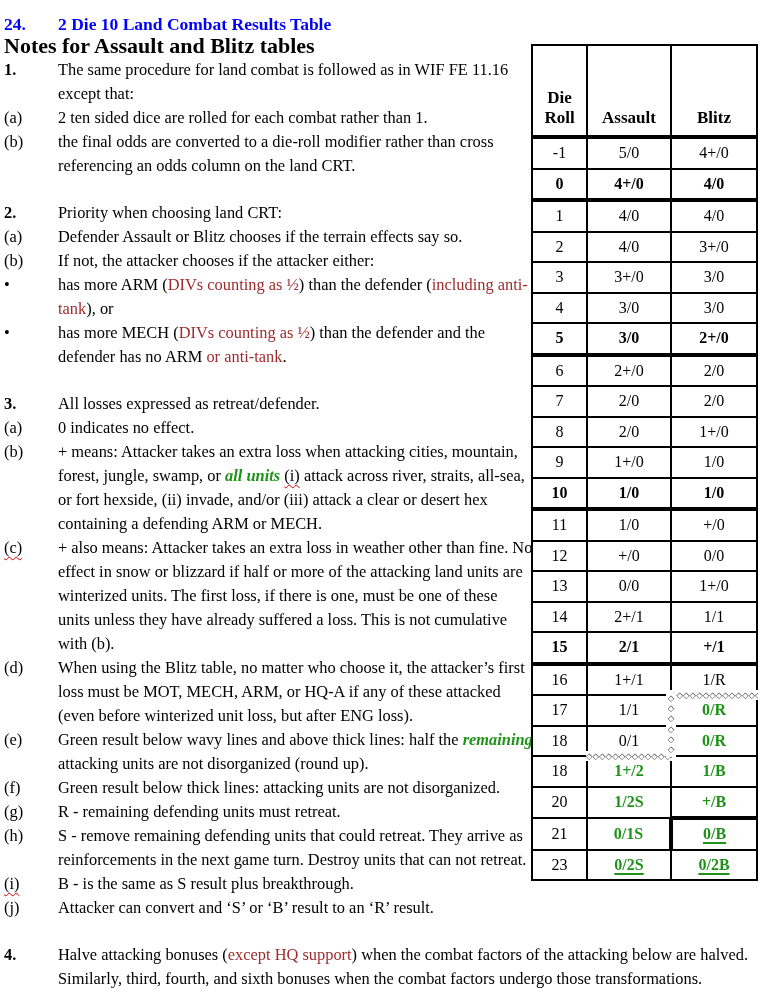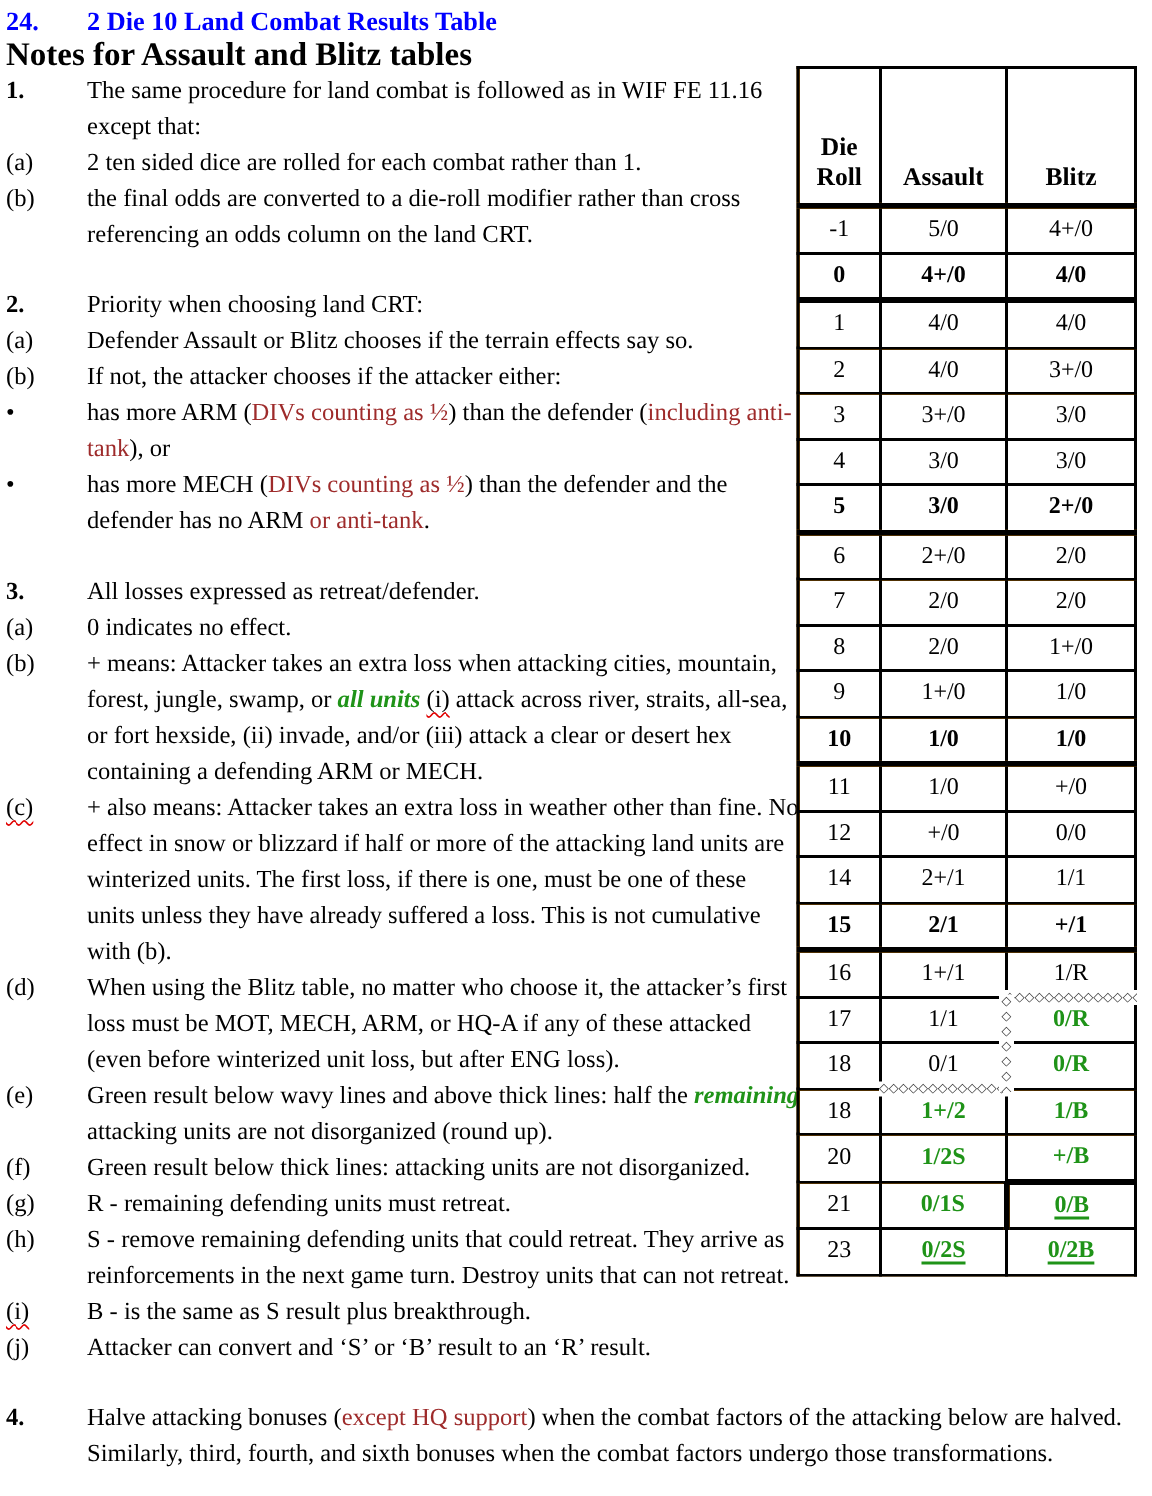--- a/index.html
+++ b/index.html
@@ -1,20 +1,20 @@
 <!DOCTYPE html>
 <html><head>
 <meta charset="utf-8">
 <style>
   html, body { margin:0; padding:0; background:#ffffff; }
   body {
     width:768px; height:997px; overflow:hidden; position:relative;
     font-family:"Liberation Serif", serif; color:#000;
   }
-  .page { position:relative; width:768px; height:857px; padding:3px 3px 0 4px; box-sizing:border-box; }
+  .page { position:relative; width:768px; height:857px; padding:13px 3px 0 4px; box-sizing:border-box; }
 
   
   .heading { display:flex; font-weight:bold; font-size:17.5px; line-height:22px; color:#0000FF; }
   .heading .hlabel { flex:0 0 54px; }
   .subheading { font-weight:bold; font-size:22px; line-height:22px; color:#000; margin-bottom:1px; }
 
   
   .notes { width:100%; }
   .note { display:flex; width:529px; font-size:16.4px; line-height:24px; }
   .note.full { width:760px; }
@@ -23,21 +23,21 @@
   .note.boldlbl .lbl { font-weight:bold; }
   .note .txt { flex:1; }
   .red { color:#9E2B2B; }
   .green-bi { color:#1F9318; font-weight:bold; font-style:italic; }
   .squiggle {
     text-decoration-line:underline; text-decoration-style:wavy;
     text-decoration-color:#E00000; text-decoration-thickness:1px; text-underline-offset:3px;
   }
 
   
-  .crt { position:absolute; left:531px; top:44px; background:#a16207; }
+  .crt { position:absolute; left:531px; top:44px; background:#a3a3a3; }
   table.crt-table { border-collapse:collapse; table-layout:fixed; }
   .crt-table th, .crt-table td {
     border:2px solid #000; text-align:center; padding:0; position:relative;
     font-size:16px; background:#fff;
   }
   .crt-table thead th {
     border-bottom:4px solid #000; height:82px; vertical-align:bottom;
     font-size:17px; font-weight:bold; padding-bottom:7px;
   }
   .col-die { width:55px; }
@@ -245,20 +245,25 @@
             <td><span class="val">11</span></td>
             <td><span class="val">1/0</span></td>
             <td><span class="val">+/0</span></td>
           </tr>
           <tr class="">
             <td><span class="val">12</span></td>
             <td><span class="val">+/0</span></td>
             <td><span class="val">0/0</span></td>
           </tr>
           <tr class="">
+            <td><span class="val">13</span></td>
+            <td><span class="val">0/0</span></td>
+            <td><span class="val">1+/0</span></td>
+          </tr>
+          <tr class="">
             <td><span class="val">14</span></td>
             <td><span class="val">2+/1</span></td>
             <td><span class="val">1/1</span></td>
           </tr>
           <tr class="bold thick">
             <td><span class="val">15</span></td>
             <td><span class="val">2/1</span></td>
             <td><span class="val">+/1</span></td>
           </tr>
           <tr class="">

